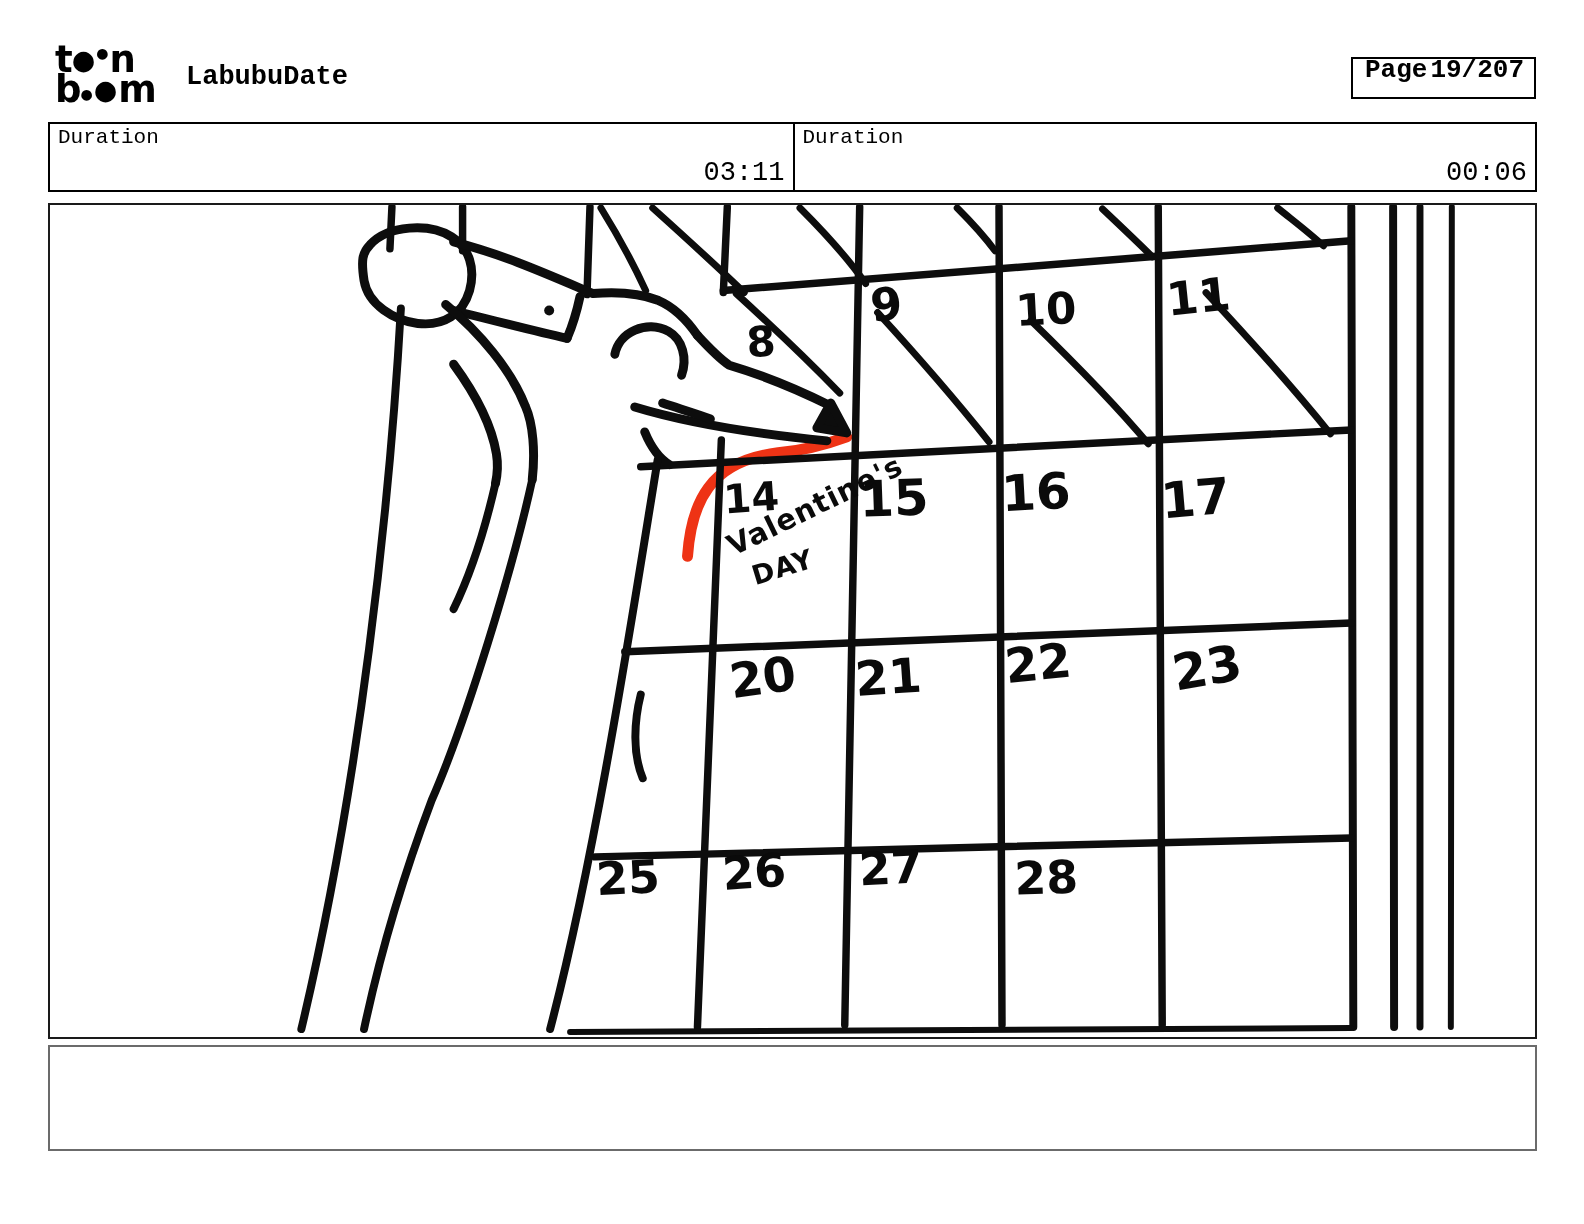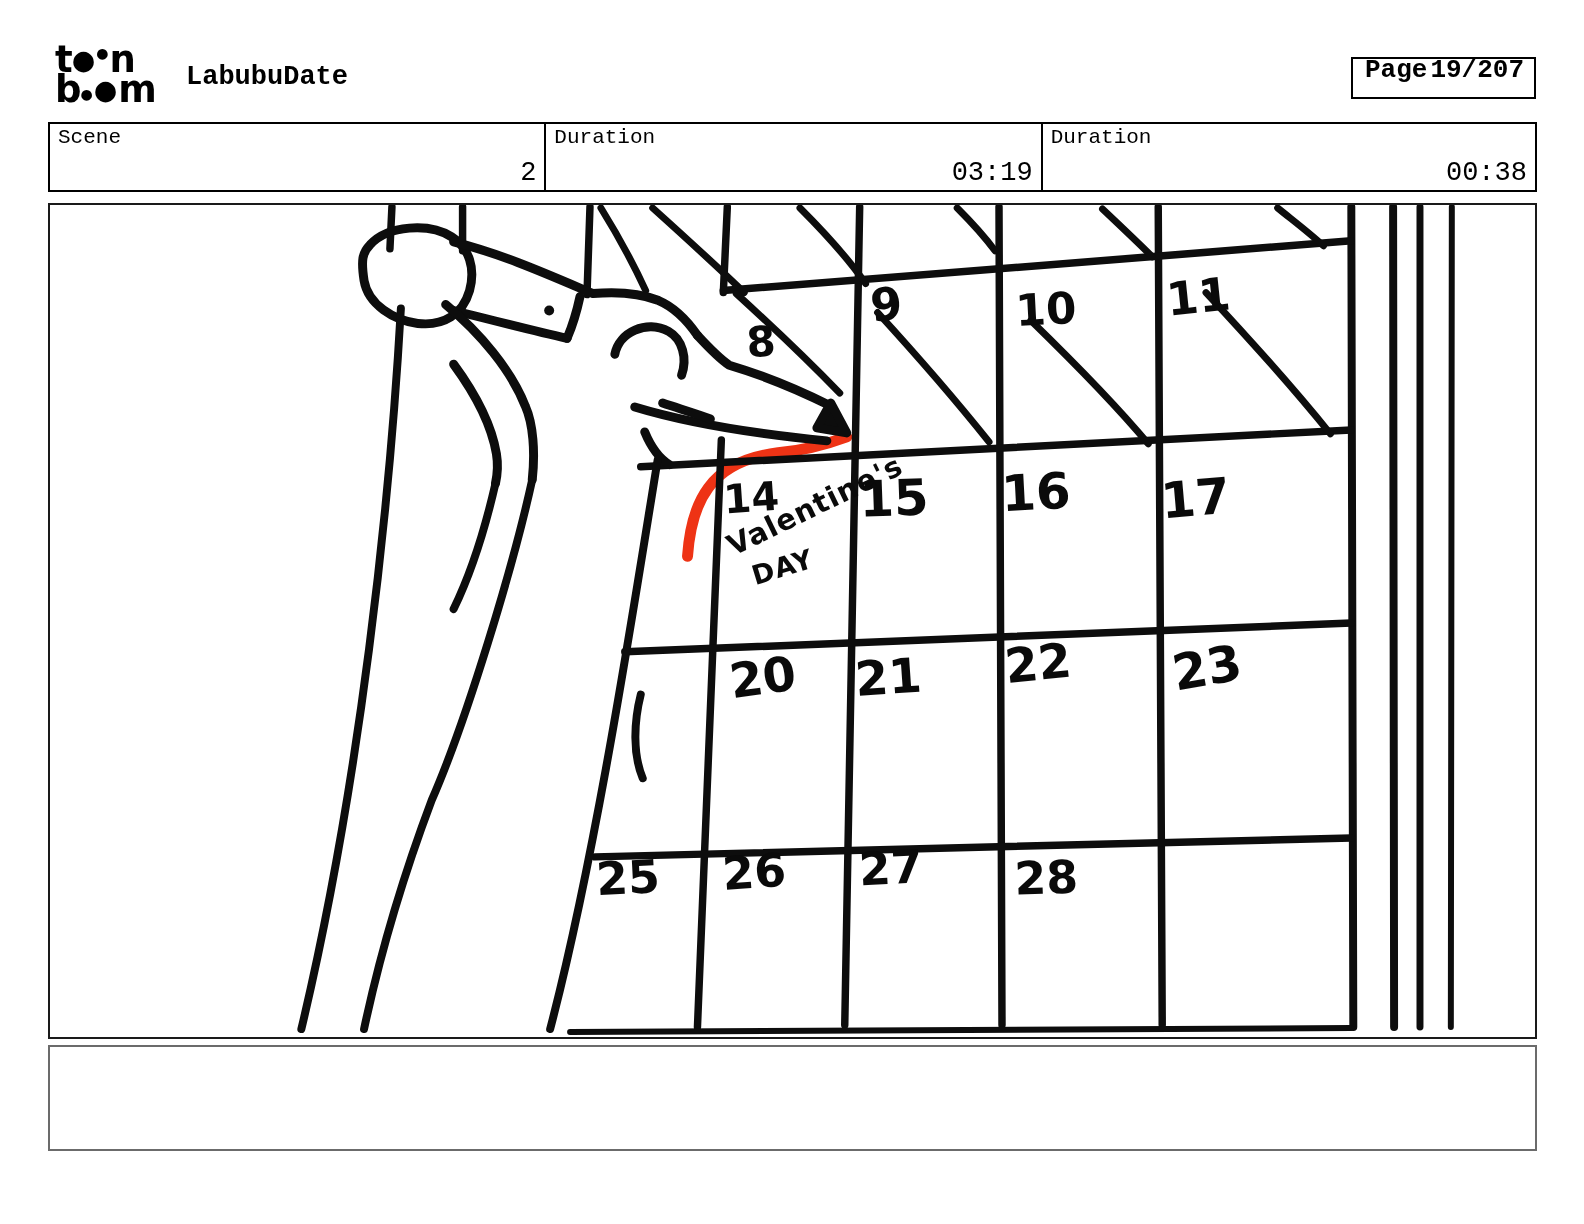--- a/index.html
+++ b/index.html
@@ -56,30 +56,26 @@
 
 <div class="doc-title">LabubuDate</div>
 
 <div class="page-box">
   <span>Page</span>
   <span>19/207</span>
 </div>
 
 <div class="info-bar">
   <div class="info-cell">
-    <div class="info-label">Scene</div>
-    <div class="info-value">2</div>
+    <div class="info-label">Duration</div>
+    <div class="info-value">03:11</div>
   </div>
   <div class="info-cell">
     <div class="info-label">Duration</div>
-    <div class="info-value">03:19</div>
-  </div>
-  <div class="info-cell">
-    <div class="info-label">Duration</div>
-    <div class="info-value">00:38</div>
+    <div class="info-value">00:06</div>
   </div>
 </div>
 
 <div class="panel">
 <svg viewBox="0 0 1489 836" aria-hidden="true">
 
   <g>
     <path d="M799,233 C772,243 752,247 730,249 C697,253 674,265 660,284 C648,300 641,325 639,353" fill="none" stroke-width="11" stroke-linecap="round" stroke="#ee3315"></path>
   </g>
 

